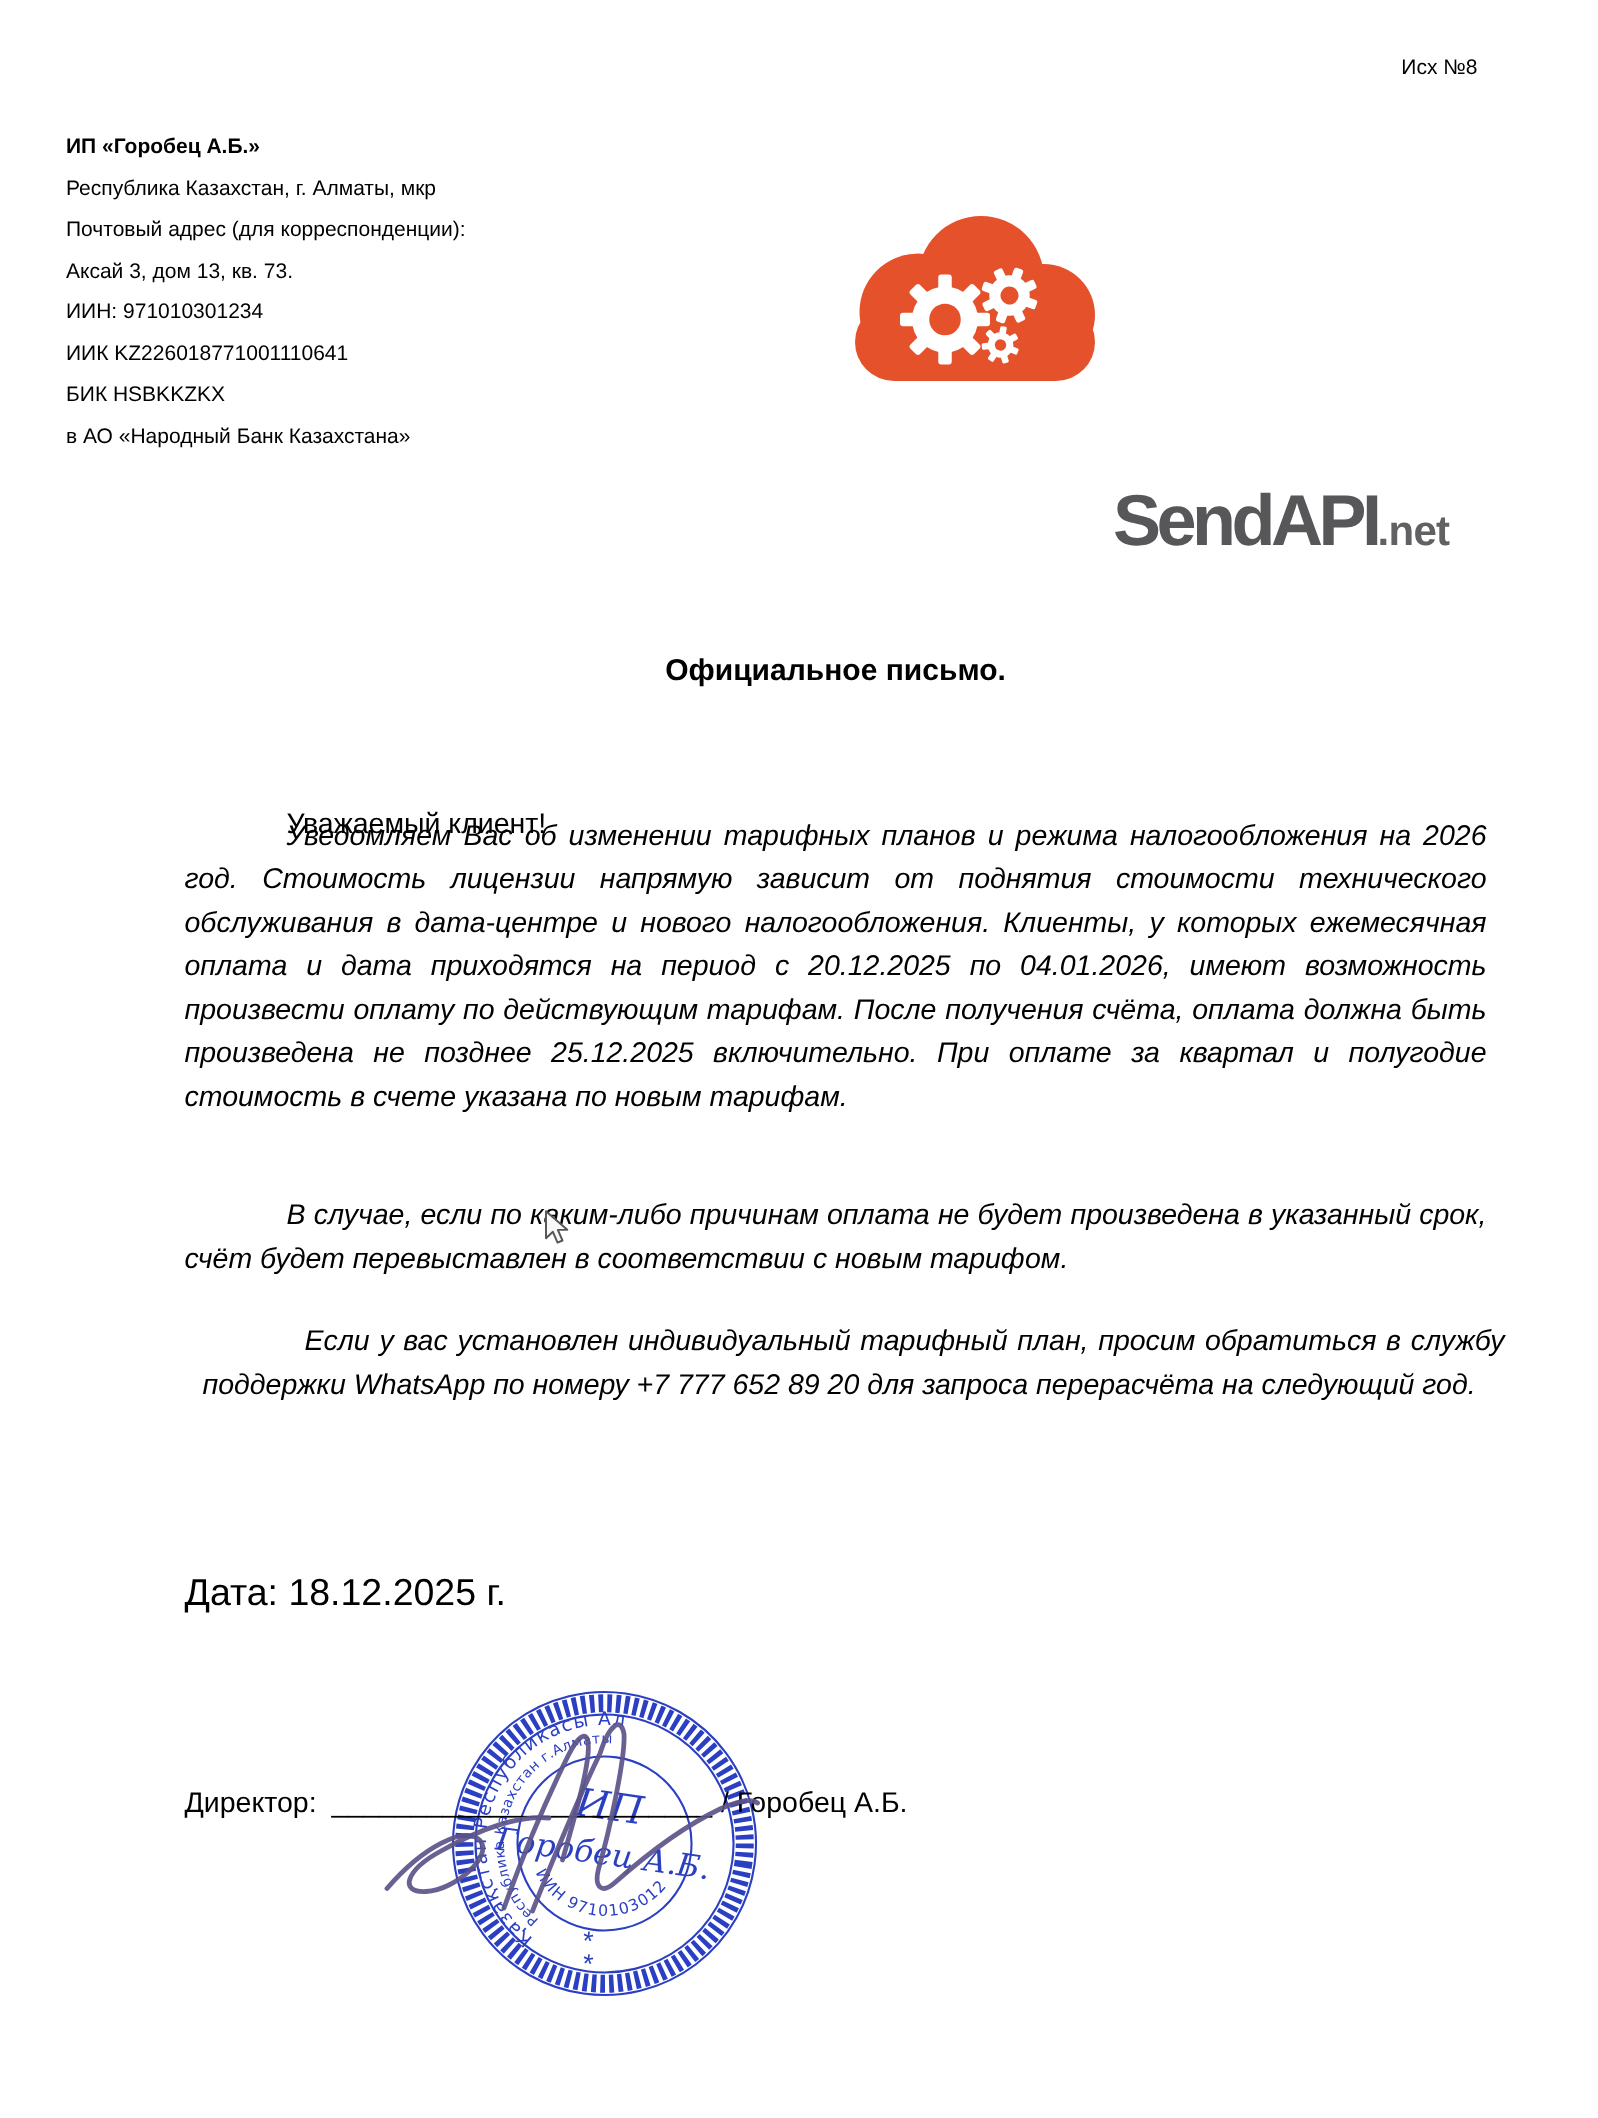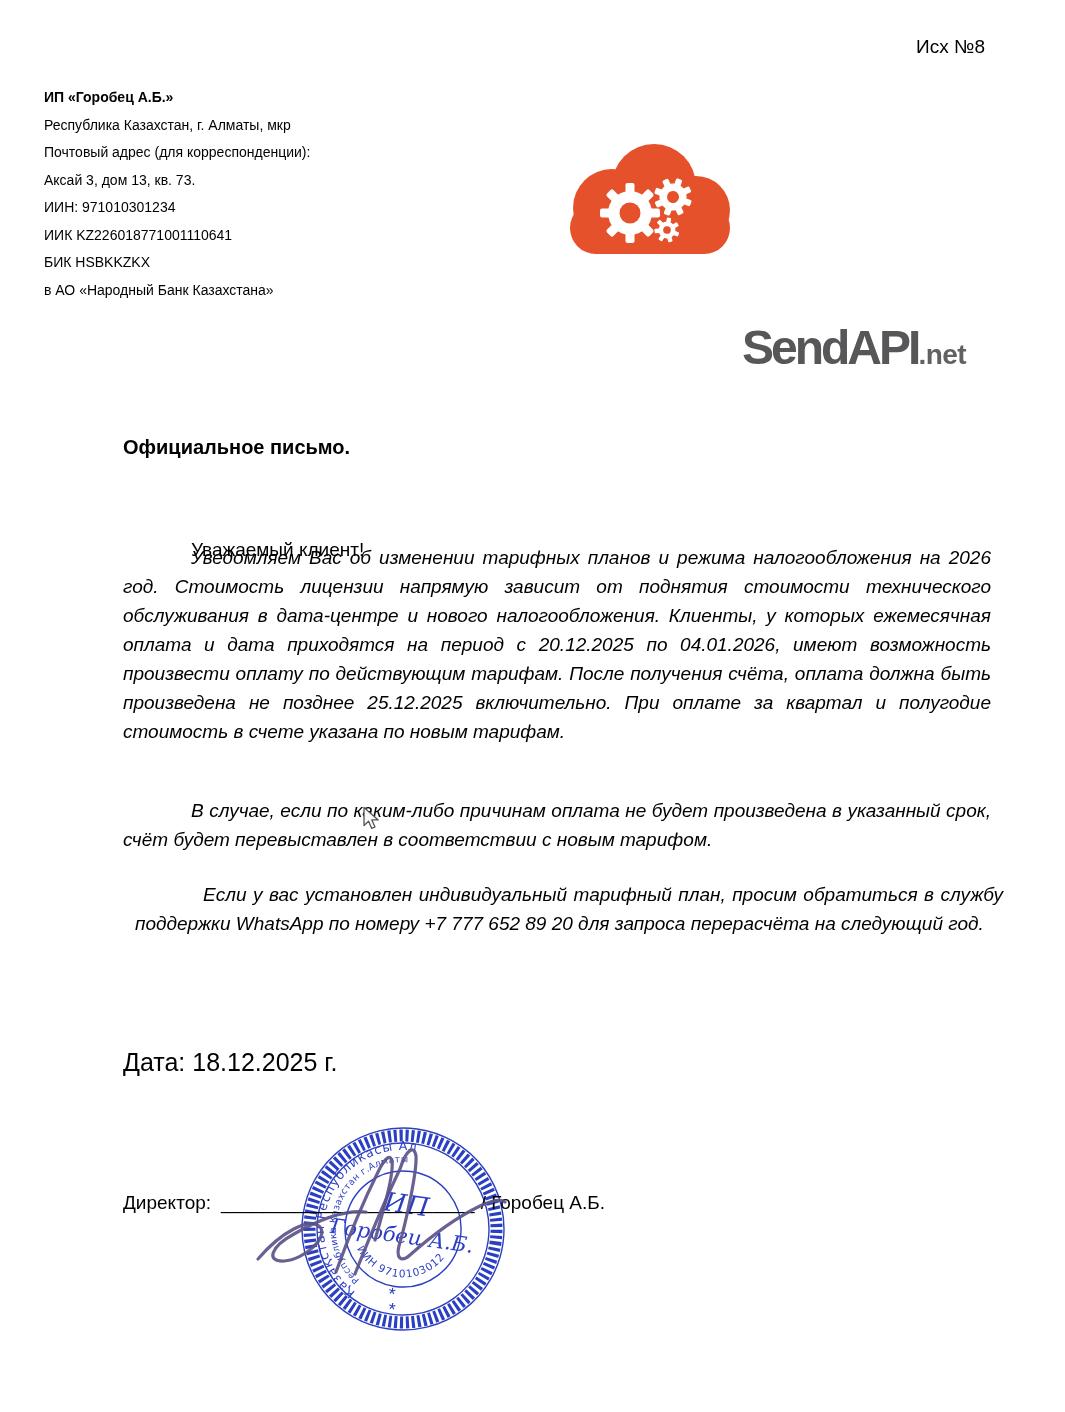--- a/index.html
+++ b/index.html
@@ -7,21 +7,21 @@
   body {
     position:relative;
     width:1065px; height:1412px;
     font-family:"Liberation Sans", sans-serif;
     color:#000; overflow:hidden;
   }
   .abs { position:absolute; }
 
   .ref-number {
     top:36px; right:80px;
-    font-size:19px;
+    font-size:14px;
   }
 
   .sender-block {
     left:44px; top:84px;
     font-size:14px; line-height:27.5px;
     white-space:nowrap;
   }
   .sender-name { font-weight:bold; }
 
   
@@ -30,21 +30,21 @@
   .brand-row { position:absolute; left:176px; top:176px; white-space:nowrap; }
   .brand {
     font-size:48px; font-weight:700; letter-spacing:-3px;
     color:#57575a;
   }
   .tld { font-size:28px; font-weight:700; color:#616164; letter-spacing:-0.5px; }
 
   
   .letter-title {
     left:123px; top:436px; width:868px;
-    text-align:left; font-weight:bold; font-size:20px;
+    text-align:center; font-weight:bold; font-size:20px;
   }
   .greeting { left:191px; top:491px; font-size:19px;margin-top:48px; }
   .para {
     left:123px; width:868px;
     font-size:19px; line-height:29px;
     text-align:justify; text-indent:68px;font-style:italic;
   }
   .p1 { top:543px; }
   .p2 { top:796px; }
   .p3 { top:880px;margin-left:12px; }

